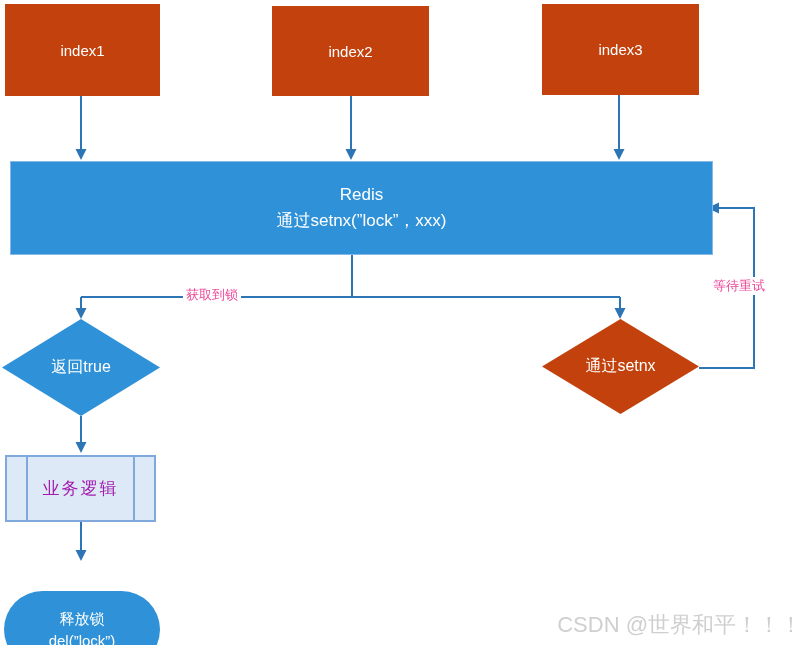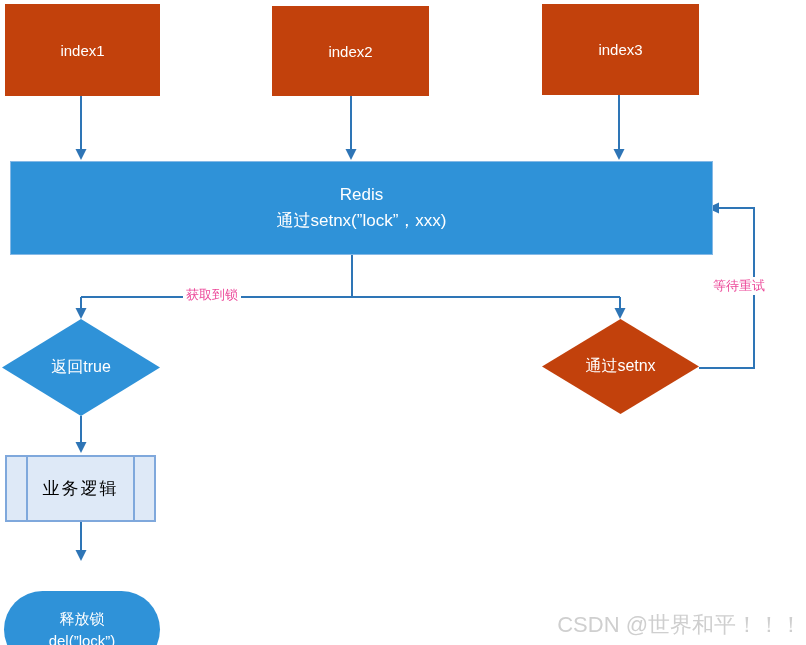--- a/index.html
+++ b/index.html
@@ -26,21 +26,21 @@
   }
   .diamond {
     clip-path:polygon(50% 0, 100% 50%, 50% 100%, 0 50%);
     font-size:16px;
   }
   .n-true  { left:2px;   top:319px; width:158px; height:97px; }
   .n-false { left:542px; top:319px; width:157px; height:95px; }
   .n-process {
     left:5px; top:455px; width:151px; height:67px;
     background:#DEE9F7; border:2px solid #7FA8DC;
-    color:#000000; font-size:17px; letter-spacing:2px;
+    color:#a21caf; font-size:17px; letter-spacing:2px;
   }
   .pp-bar {
     position:absolute; top:0; bottom:0; width:2px; background:#7FA8DC;
   }
   .pp-bar.left  { left:19px; }
   .pp-bar.right { right:19px; }
   .n-stadium {
     left:4px; top:563px; width:156px; height:77px;
     border-radius:39px; flex-direction:column;
     font-size:15px; line-height:22px;margin-top:28px;

